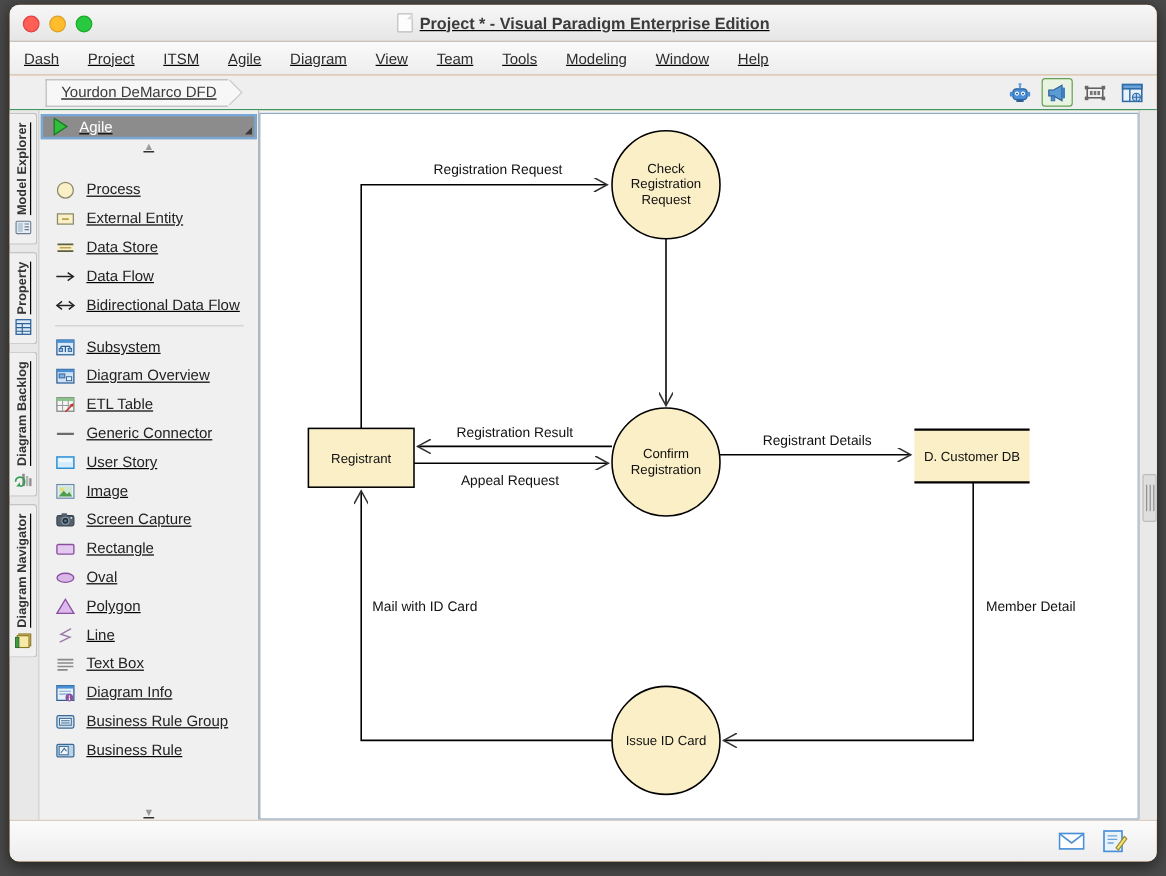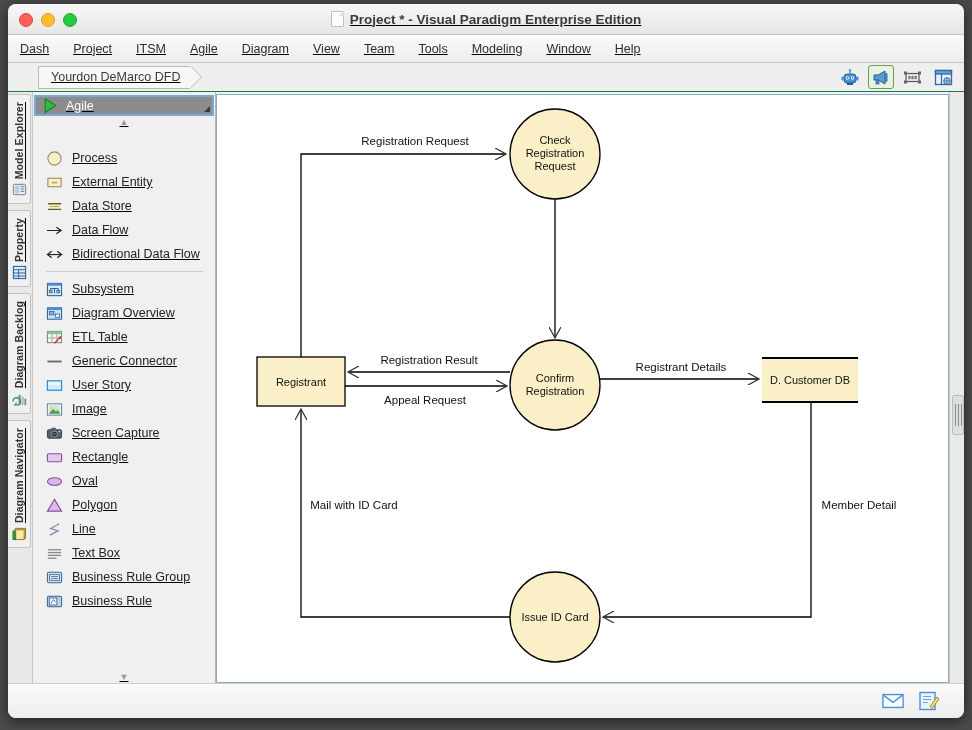--- a/index.html
+++ b/index.html
@@ -580,20 +580,32 @@
               <svg class="pal-ico" viewBox="0 0 18 18">
                 <line x1="2" y1="5" x2="16" y2="5" stroke="#8a8a8a" stroke-width="1.4"></line>
                 <line x1="2" y1="8" x2="16" y2="8" stroke="#8a8a8a" stroke-width="1.4"></line>
                 <line x1="2" y1="11" x2="16" y2="11" stroke="#8a8a8a" stroke-width="1.4"></line>
                 <line x1="2" y1="14" x2="11" y2="14" stroke="#8a8a8a" stroke-width="1.4"></line>
               </svg>
               <span>Text Box</span>
             </div>
             <div class="pal-item">
               <svg class="pal-ico" viewBox="0 0 18 18">
+                <rect x="1.5" y="2.5" width="15" height="13" fill="#e8f1fa" stroke="#2b5f95" stroke-width="1.1"></rect>
+                <rect x="1.5" y="2.5" width="15" height="2.6" fill="#4a8fd4"></rect>
+                <line x1="3.5" y1="7.5" x2="14" y2="7.5" stroke="#7fa8cf" stroke-width="1"></line>
+                <line x1="3.5" y1="10" x2="14" y2="10" stroke="#7fa8cf" stroke-width="1"></line>
+                <circle cx="12.5" cy="13" r="3.4" fill="#8a4fa0"></circle>
+                <rect x="12" y="11.2" width="1.1" height="1.1" fill="#fff"></rect>
+                <rect x="12" y="13" width="1.1" height="2.4" fill="#fff"></rect>
+              </svg>
+              <span>Diagram Info</span>
+            </div>
+            <div class="pal-item">
+              <svg class="pal-ico" viewBox="0 0 18 18">
                 <rect x="1.5" y="3.5" width="15" height="11" rx="1.6" fill="#cfe0ee" stroke="#3a6a94" stroke-width="1.1"></rect>
                 <rect x="3.8" y="6" width="10.4" height="6" fill="#eaf2f9" stroke="#3a6a94" stroke-width=".9"></rect>
                 <line x1="5.2" y1="8" x2="12.8" y2="8" stroke="#3a6a94" stroke-width=".9"></line>
                 <line x1="5.2" y1="10" x2="12.8" y2="10" stroke="#3a6a94" stroke-width=".9"></line>
               </svg>
               <span>Business Rule Group</span>
             </div>
             <div class="pal-item">
               <svg class="pal-ico" viewBox="0 0 18 18">
                 <rect x="1.5" y="3.5" width="15" height="11" rx="1.2" fill="#b9d3e9" stroke="#3a6a94" stroke-width="1.1"></rect>

